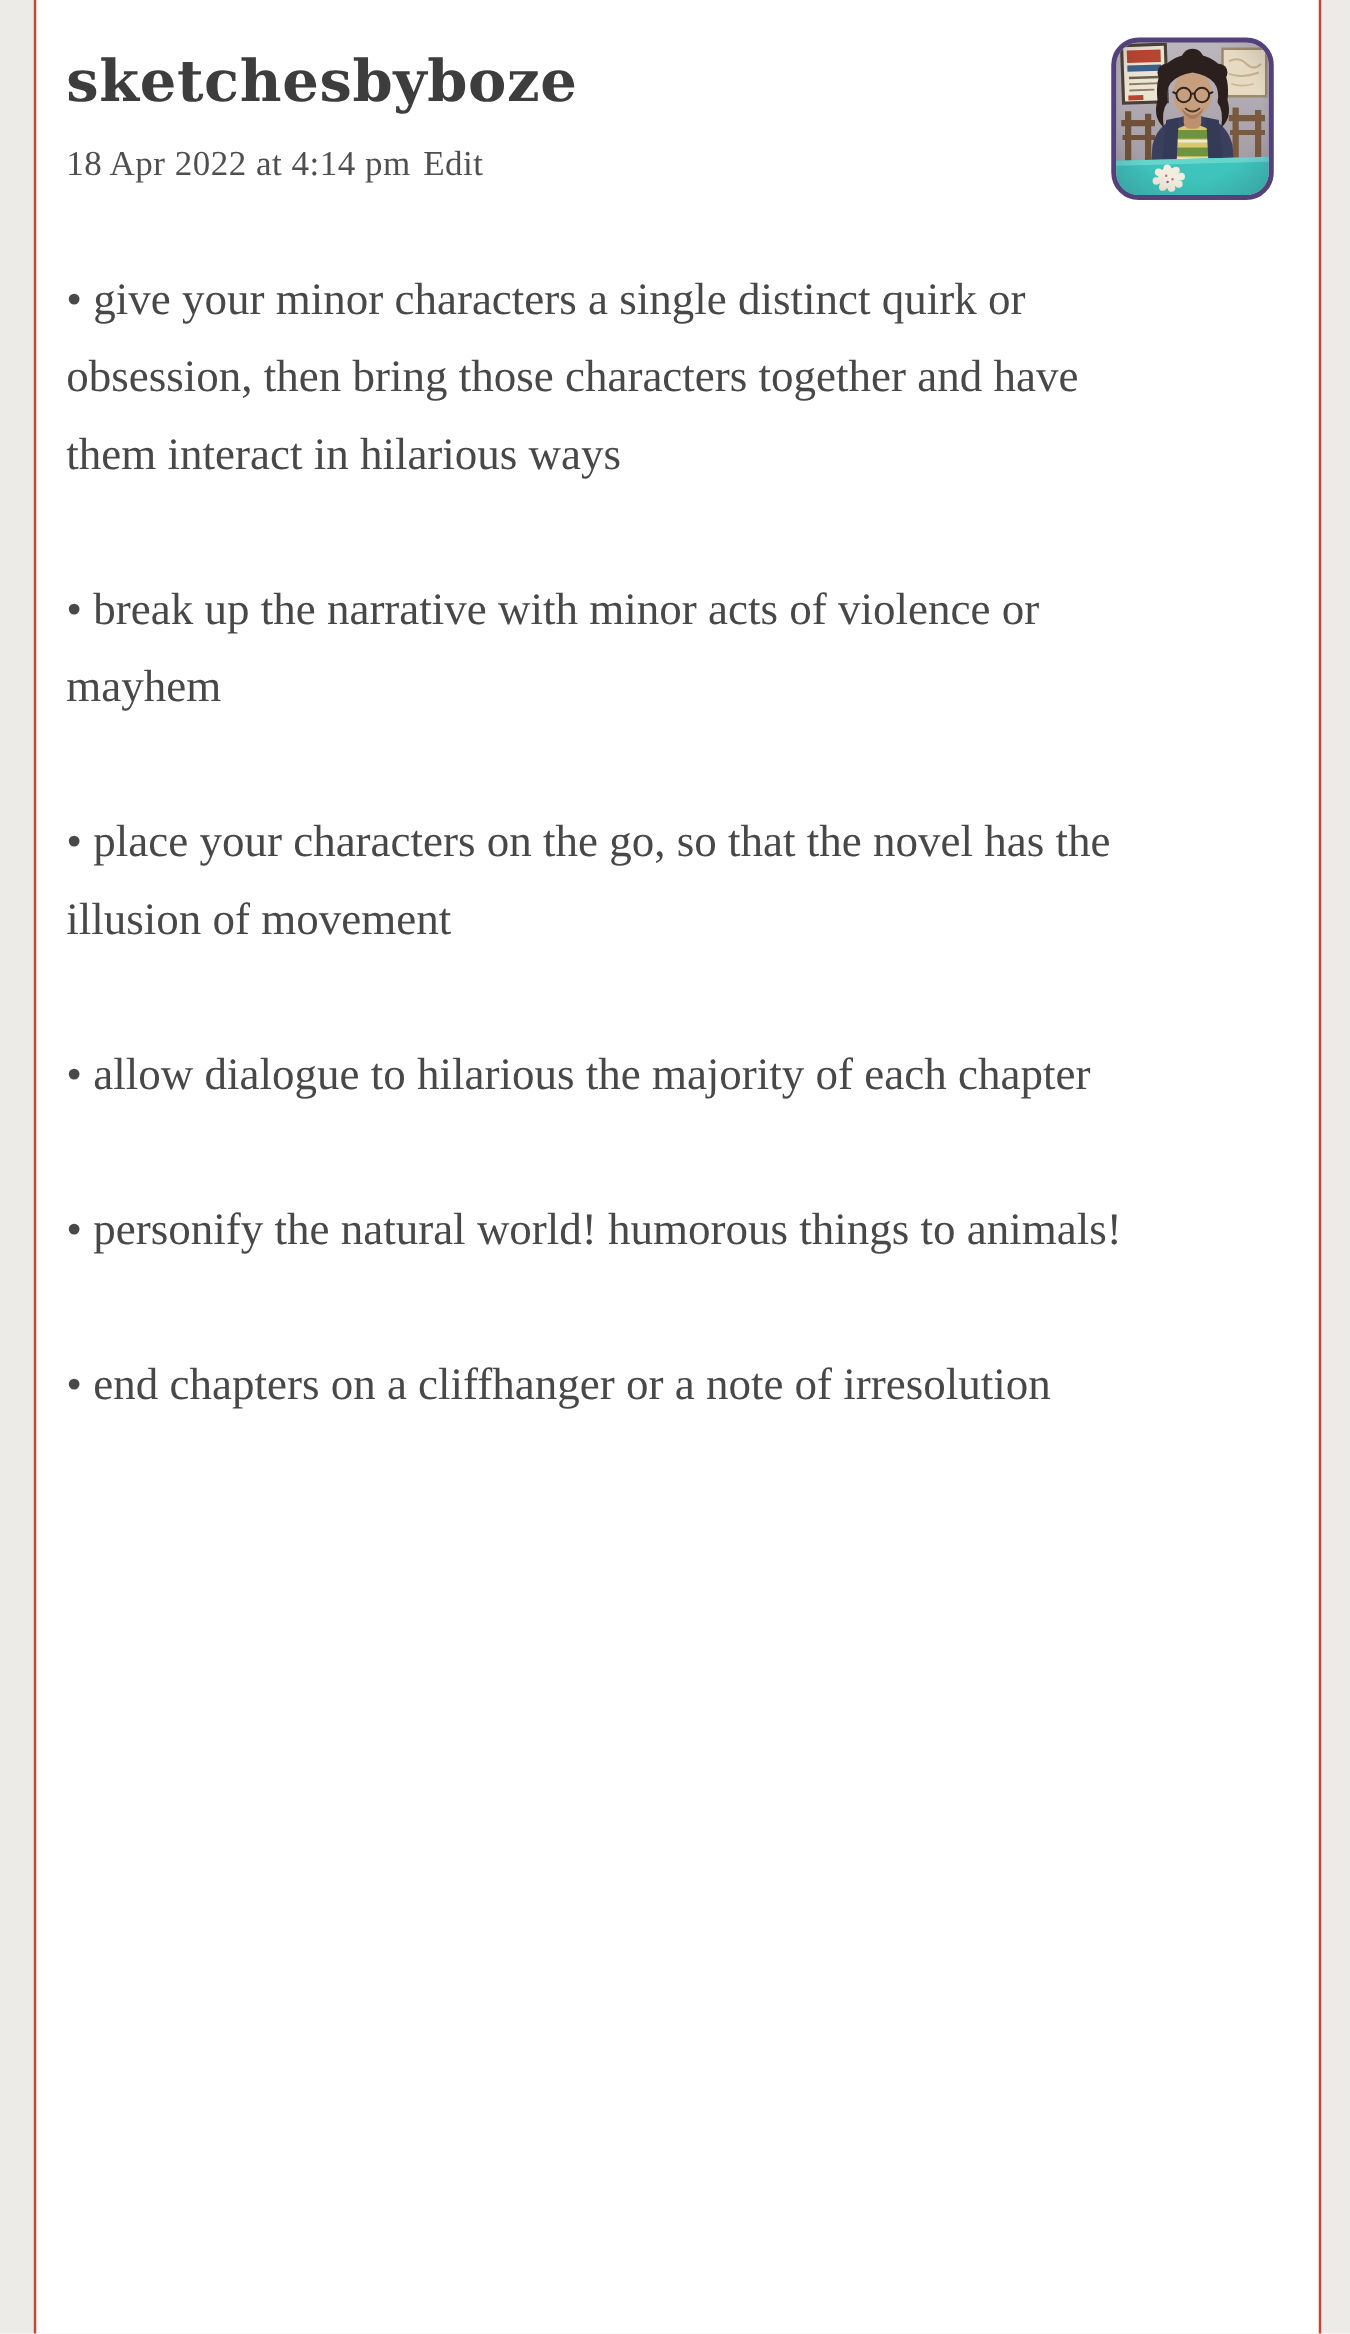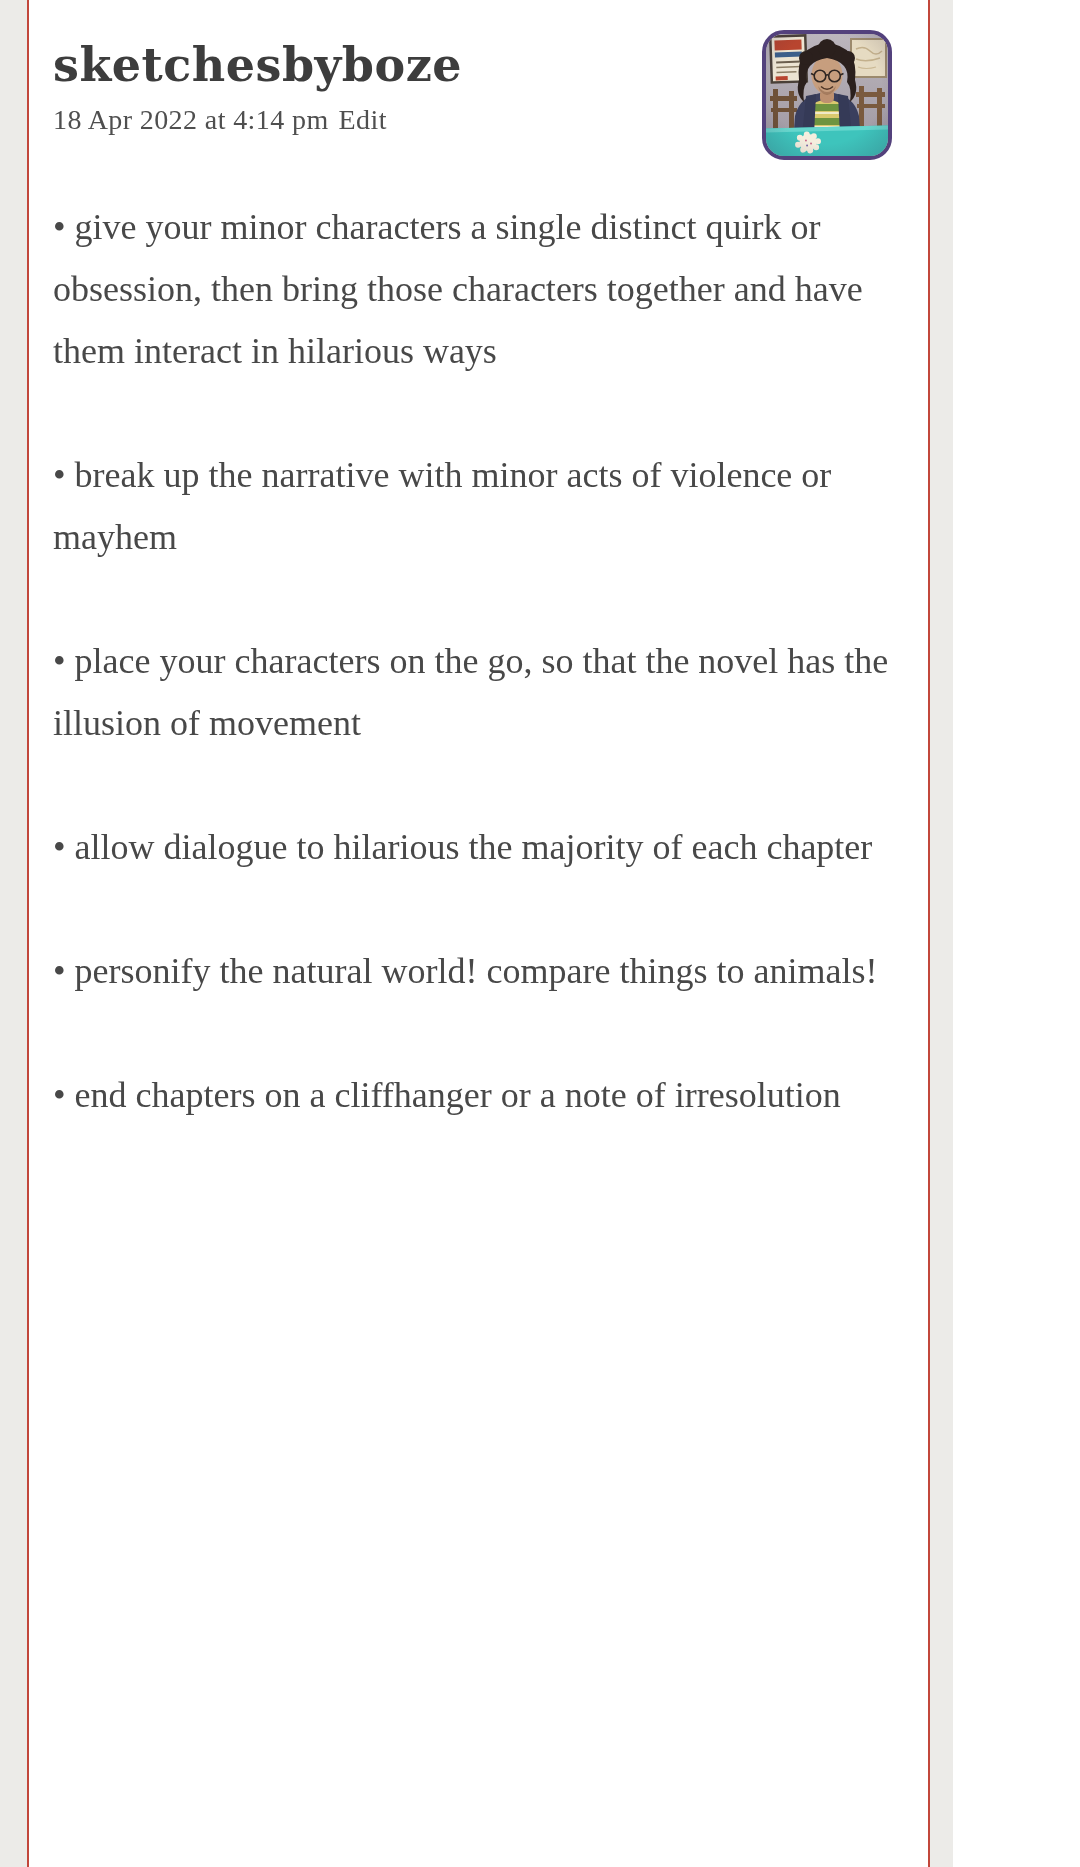--- a/index.html
+++ b/index.html
@@ -1,17 +1,17 @@
 <!DOCTYPE html>
 <html><head>
 <meta charset="utf-8">
 <style>
   html, body { margin: 0; padding: 0; }
   .page {
-    width: 953px;
+    width: 1080px;
     height: 1867px;
     background: #ecebe8;
     overflow: hidden;
     position: relative;
     font-family: "Liberation Serif", serif;
   }
   .post-card {
     margin-left: 27px;
     margin-right: 23px;
     min-height: 1867px;
@@ -26,21 +26,21 @@
     font-family: "DejaVu Serif", serif;
     font-weight: bold;
     font-size: 46px;
     line-height: 58px;
     color: #3d3d3d;
     margin: 0;
     letter-spacing: 0.5px;
     cursor: pointer;
   }
   .post-meta {
-    margin-top: 8px;
+    margin-top: 20px;
     font-size: 28px;
     line-height: 36px;
     color: #4f4f4f;
     letter-spacing: 0.4px;
   }
   .edit-link {
     color: #4f4f4f;
     text-decoration: none;
     margin-left: 10px;
     cursor: pointer;
@@ -187,16 +187,16 @@
             <rect x="0" y="0" width="122" height="122" fill="url(#vin)"></rect>
           </svg>
         </span>
       </div>
     </header>
 
     <section class="post-body"><p>• give your minor characters a single distinct quirk or
 obsession, then bring those characters together and have
 them interact in hilarious ways</p><p>• break up the narrative with minor acts of violence or
 mayhem</p><p>• place your characters on the go, so that the novel has the
-illusion of movement</p><p>• allow dialogue to hilarious the majority of each chapter</p><p>• personify the natural world! compare things to animals!</p><p>• end chapters on a cliffhanger or a note of irresolution</p></section>
+illusion of movement</p><p>• allow dialogue to hilarious the majority of each chapter</p><p>• personify the natural world! humorous things to animals!</p><p>• end chapters on a cliffhanger or a note of irresolution</p></section>
 
   </article>
 </div>
 
 </body></html>

